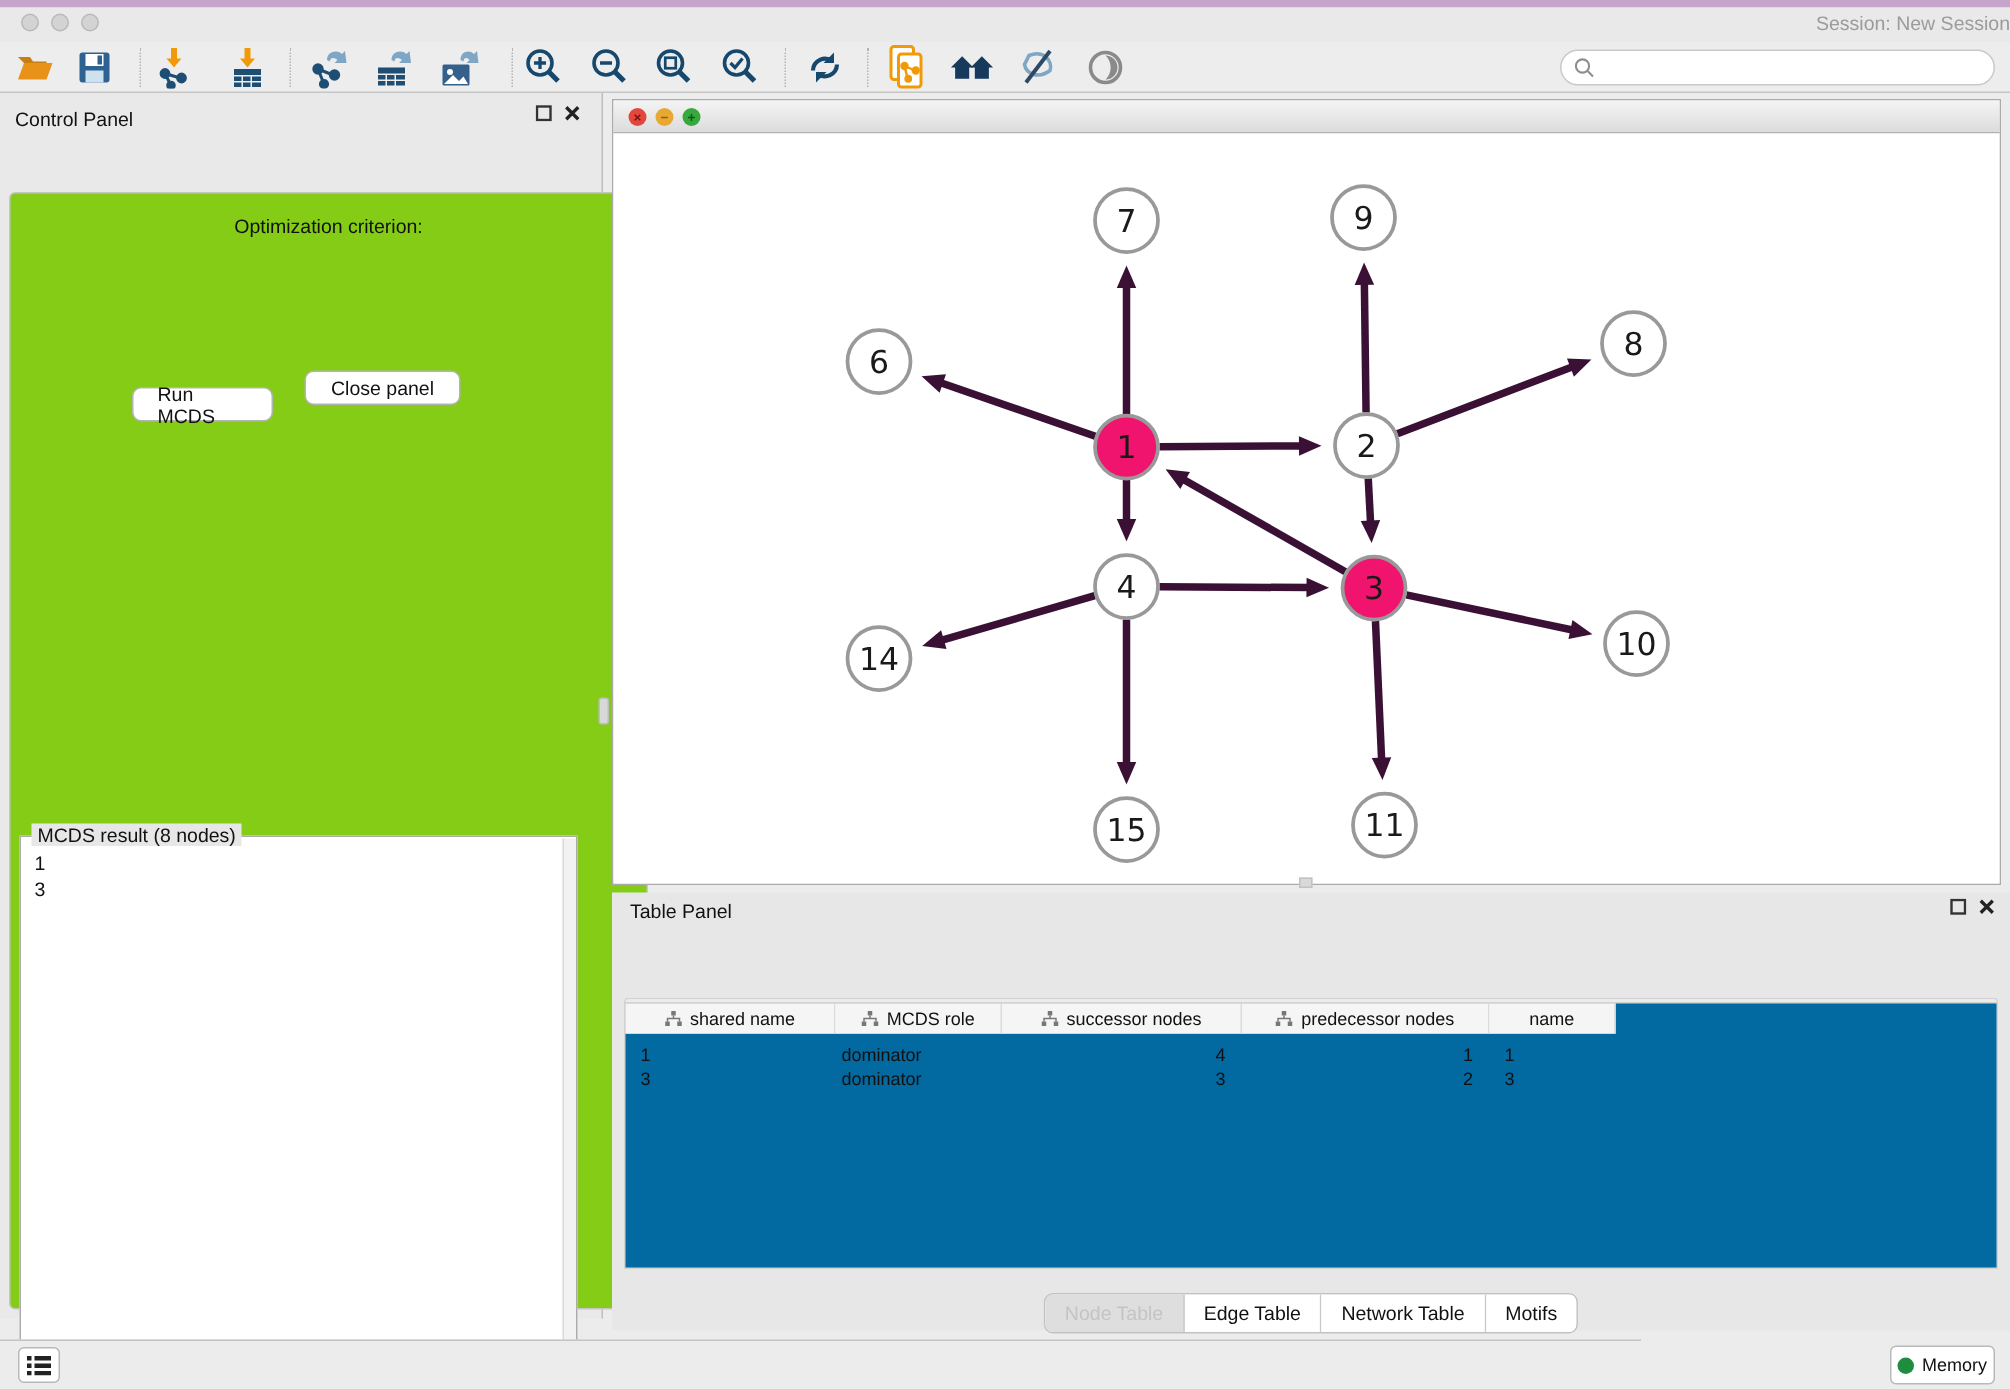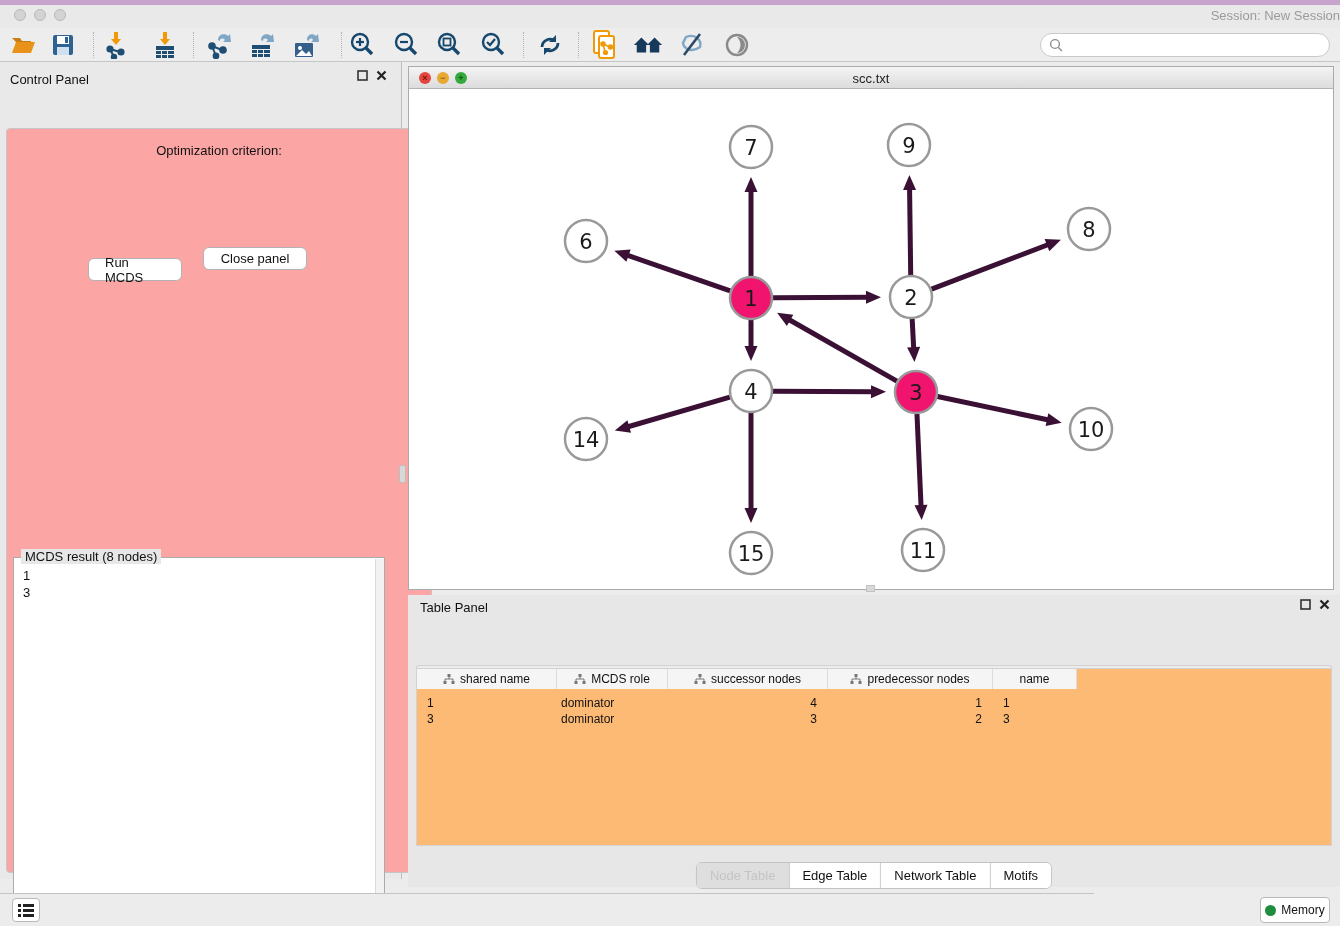--- a/index.html
+++ b/index.html
@@ -22,21 +22,21 @@
   .searchbox input { border:none; outline:none; font-size:12px; width:250px; background:transparent; margin-left:5px; color:#333; }
 
   
   .control-panel { left:0; top:62px; width:402px; height:817px; background:#E9E9E9; border-right:1px solid #BEBEBE; }
   .cp-header { left:10px; top:10px; font-size:13px; color:#111; }
   .panel-btns { top:8px; display:flex; gap:8px; align-items:center; }
   .seg-tabs { left:78px; top:33px; display:inline-flex; border:1px solid #BFBFBF; border-radius:6px; overflow:hidden; background:#fff; }
   .seg-tab { padding:4px 15px; font-size:13px; color:#111; background:#fff; border-right:1px solid #C8C8C8; cursor:default; }
   .seg-tab:last-child { border-right:none; }
   .seg-tab.active { background:#DBDBDB; color:#C2C2C2; }
-  .cp-content { left:6px; top:66px; width:426px; height:745px; background:#fca5a5; border:1px solid #C6C6C6; border-radius:4px; }
+  .cp-content { left:6px; top:66px; width:426px; height:745px; background:#84cc16; border:1px solid #C6C6C6; border-radius:4px; }
   .opt-label { width:100%; text-align:center; top:14px; font-size:13px; color:#111; }
   .dropdown { left:38px; top:35px; width:310px; height:23px; background:#fff; border:1px solid #ABABAB; border-radius:5px; display:flex; align-items:center; padding:0 8px 0 12px; font-size:13px; color:#111; }
   .dd-stepper { margin-left:auto; display:flex; flex-direction:column; gap:2px; }
   .dd-up { width:0;height:0;border-left:4px solid transparent;border-right:4px solid transparent;border-bottom:5px solid #555; }
   .dd-down { width:0;height:0;border-left:4px solid transparent;border-right:4px solid transparent;border-top:5px solid #555; }
   .mac-btn { height:23px; background:#fff; border:1px solid #B3B3B3; border-radius:6px; font-size:13px; color:#111; display:flex; align-items:center; justify-content:center; padding:0 16px; cursor:default; }
   .result-box { left:6px; top:428px; width:372px; height:380px; border:1px solid #ABABAB; background:#fff; }
   .result-legend { left:14px; top:420px; font-size:13px; color:#111; background:#E7E7E7; padding:0 4px; }
   .result-lines { left:16px; top:438px; font-size:13px; color:#111; line-height:17px; white-space:pre-line; }
   .result-scroll { top:430px; width:9px; height:376px; background:#F2F2F2; border-left:1px solid #DADADA; }
@@ -50,21 +50,21 @@
   .tl-yel { background:#E8A933; color:#8F5F0A; }
   .tl-grn { background:#35A83E; color:#0D5C12; }
   .net-canvas { left:0; top:22px; width:924px; height:500px; background:#fff; }
 
   
   .table-panel { left:408px; top:595px; width:932px; height:292px; background:#E7E7E7; }
   .tp-header { left:12px; top:5px; font-size:13px; color:#111; }
   .tp-toolbar { left:8px; top:30px; width:916px; height:43px; background:#ECECEC; border:1px solid #D2D2D2; border-bottom:none; border-radius:3px 3px 0 0; display:flex; align-items:center; gap:14px; padding-left:16px;margin-top:40px; }
   .tp-tool { width:26px; height:26px; display:flex; align-items:center; justify-content:center; cursor:default; }
   .fx-label { font-family:"DejaVu Serif", serif; font-style:italic; font-size:17px; color:#A9A9A9; }
-  .tp-table { left:8px; top:73px; width:916px; height:178px; background:#fdba74; border:1px solid #D2D2D2; }
+  .tp-table { left:8px; top:73px; width:916px; height:178px; background:#0369a1; border:1px solid #D2D2D2; }
   .th-row { left:0; top:0; height:20px; display:flex; background:#F5F5F5; border-bottom:1px solid #CFCFCF; }
   .th-cell { height:20px; display:flex; align-items:center; justify-content:center; gap:5px; font-size:12px; color:#111; border-right:1px solid #DCDCDC; background:#F5F5F5; }
   .td-row { position:absolute; left:0; height:16px; width:100%; }
   .td-cell { position:absolute; font-size:12px; color:#111; top:1px; }
   .tp-tabs { top:267px; left:50%; transform:translateX(-50%); display:inline-flex; border:1px solid #C2C2C2; border-radius:6px; overflow:hidden; background:#fff; }
   .tp-tab { padding:5px 13px; font-size:13px; color:#111; background:#fff; border-right:1px solid #C8C8C8; white-space:nowrap; cursor:default; }
   .tp-tab:last-child { border-right:none; }
   .tp-tab.active { background:#DEDEDE; color:#C4C4C4; }
 
   
@@ -265,21 +265,20 @@
     <div class="abs result-scroll" style="left:368px"></div>
   </div>
 </div>
 <div class="abs divider-handle"></div>
 
 <div class="abs net-window">
   <div class="abs net-titlebar">
     <div class="abs tl-col tl-red" style="left:10px">×</div>
     <div class="abs tl-col tl-yel" style="left:28px">−</div>
     <div class="abs tl-col tl-grn" style="left:46px">+</div>
-    <div class="abs net-title">scc.txt</div>
   </div>
   <div class="abs net-canvas">
     <svg id="graph-svg" width="924" height="500">
         <line x1="342" y1="187" x2="342" y2="100" stroke="#3A1135" stroke-width="5"></line>
         <polygon points="342,88 348.5,103 335.5,103" fill="#3A1135"></polygon>
         <line x1="321.2058154797033" y1="201.81655443844295" x2="216.69798862965735" y2="165.71385061751798" stroke="#3A1135" stroke-width="5"></line>
         <polygon points="205.35570616404095,161.7956075839414 221.65594088924874,160.54967504036992 217.41117760287412,172.83714771145432" fill="#3A1135"></polygon>
         <line x1="363.9995703250881" y1="208.8625026854682" x2="460.00082028846816" y2="208.26249487319708" stroke="#3A1135" stroke-width="5"></line>
         <polygon points="472.0005859203344,208.1874963379979 457.04150308706784,214.78111755759107 456.96025467393537,201.78137145640267" fill="#3A1135"></polygon>
         <line x1="342" y1="231" x2="342" y2="260" stroke="#3A1135" stroke-width="5"></line>

